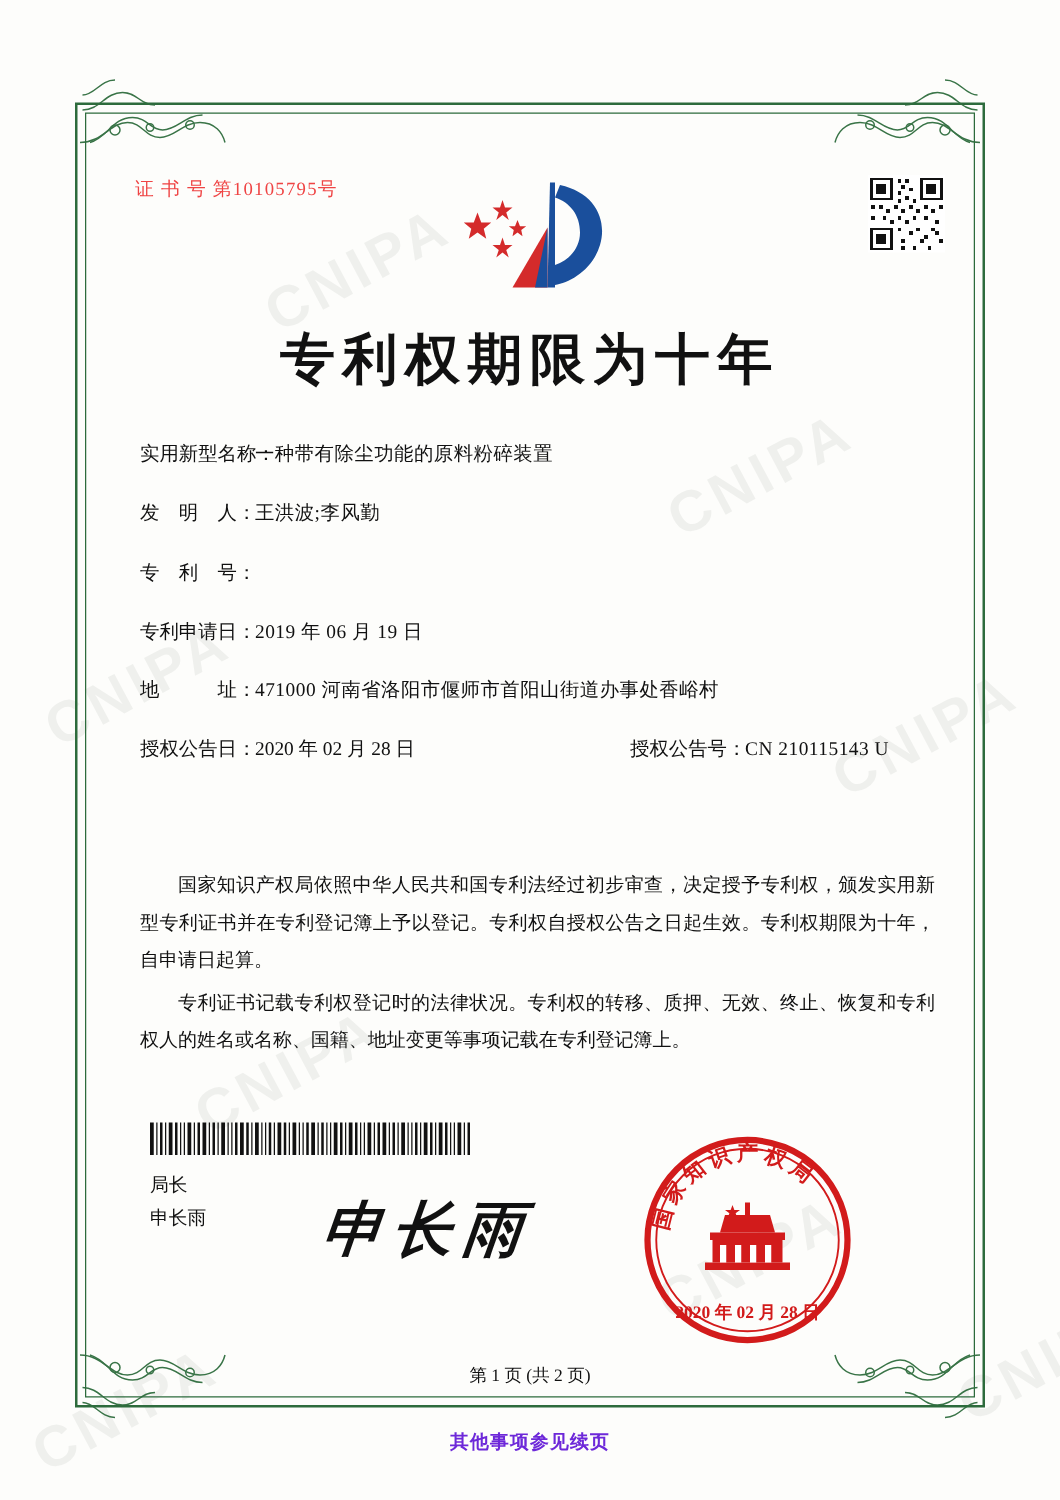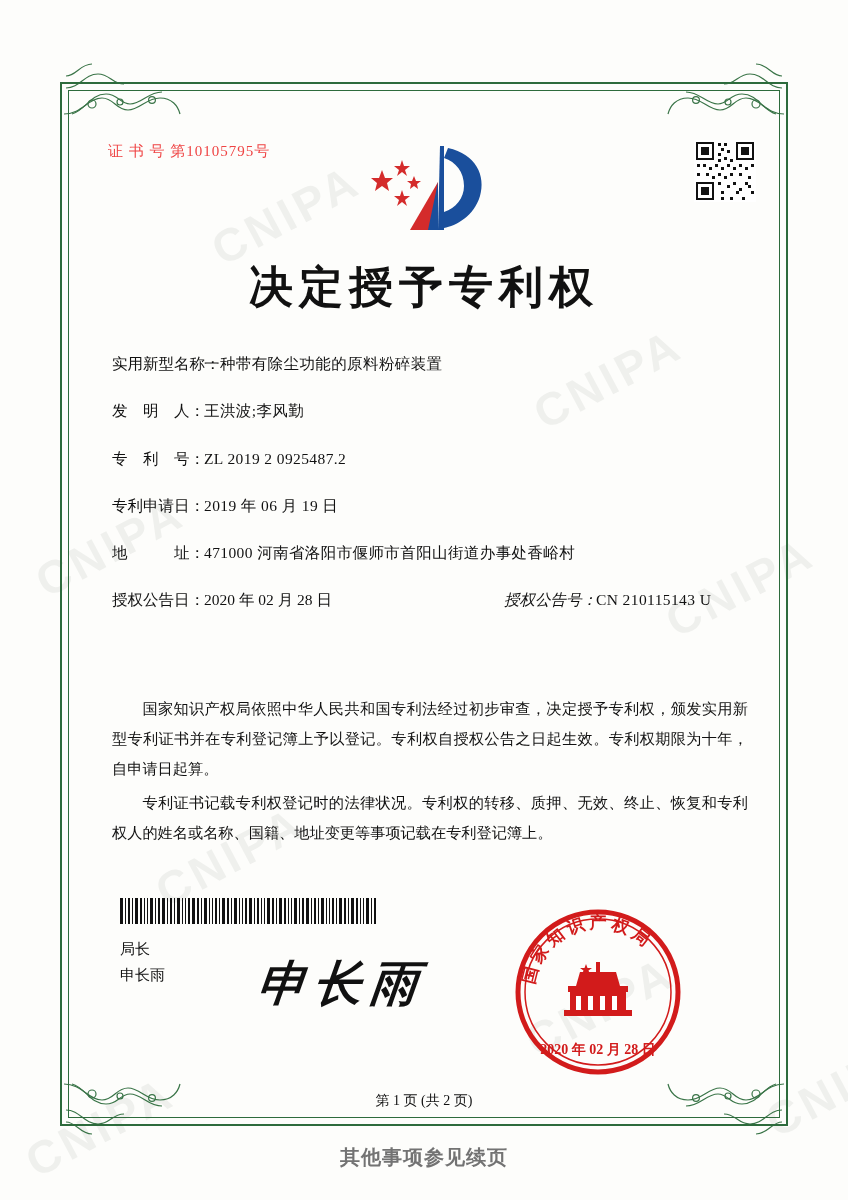--- a/index.html
+++ b/index.html
@@ -116,21 +116,21 @@
     width: 92px;
     flex: 0 0 92px;
     letter-spacing: 0px;
     white-space: nowrap;
   }
   .val {
     flex: 1;
     letter-spacing: .4px;
   }
   .row.two .val-a { width: 300px; flex: 0 0 300px; }
-  .row.two .lbl-b { width: 92px; flex: 0 0 92px; white-space: nowrap; font-style: italic; }
+  .row.two .lbl-b { width: 92px; flex: 0 0 92px; white-space: nowrap; }
 
   
   .paras {
     position: absolute;
     left: 112px; top: 694px;
     width: 636px;
     font-size: 15.2px;
     line-height: 30px;
     text-align: justify;
     color: #111;
@@ -182,23 +182,23 @@
     position: absolute;
     left: 0; right: 0; top: 1092px;
     text-align: center;
     font-size: 14px;
     color: #111;
   }
   .footer-note {
     position: absolute;
     left: 0; right: 0; top: 1144px;
     text-align: center;
-    font-size: 20px;
+    font-size: 15px;
     font-weight: 700;
-    color: #737373;
+    color: #6d28d9;
     letter-spacing: 1px;
   }
 </style>
 </head>
 <body>
 
 <div class="page">
 
   <div class="wm wm-1">CNIPA</div>
   <div class="wm wm-2">CNIPA</div>
@@ -322,34 +322,33 @@
         <rect x="57" y="51" width="3" height="3"></rect>
           <rect x="36" y="57" width="3" height="3"></rect>
           <rect x="48" y="57" width="3" height="3"></rect>
         <rect x="27" y="57" width="3" height="3"></rect>
           <rect x="42" y="51" width="3" height="3"></rect>
           <rect x="54" y="45" width="3" height="3"></rect>
       </g>
     </svg>
   </div>
 
-  <div class="main-title">决定授予专利权</div>
+  <div class="main-title">专利权期限为十年</div>
 
   <div class="fields">
     <div class="row">
       <span class="lbl">实用新型名称：</span>
       <span class="val">一种带有除尘功能的原料粉碎装置</span>
     </div>
     <div class="row">
       <span class="lbl">发　明　人：</span>
       <span class="val">王洪波;李风勤</span>
     </div>
     <div class="row">
       <span class="lbl">专　利　号：</span>
-      <span class="val">ZL 2019 2 0925487.2</span>
     </div>
     <div class="row">
       <span class="lbl">专利申请日：</span>
       <span class="val">2019 年 06 月 19 日</span>
     </div>
     <div class="row">
       <span class="lbl">地　　　址：</span>
       <span class="val">471000 河南省洛阳市偃师市首阳山街道办事处香峪村</span>
     </div>
     <div class="row two">

